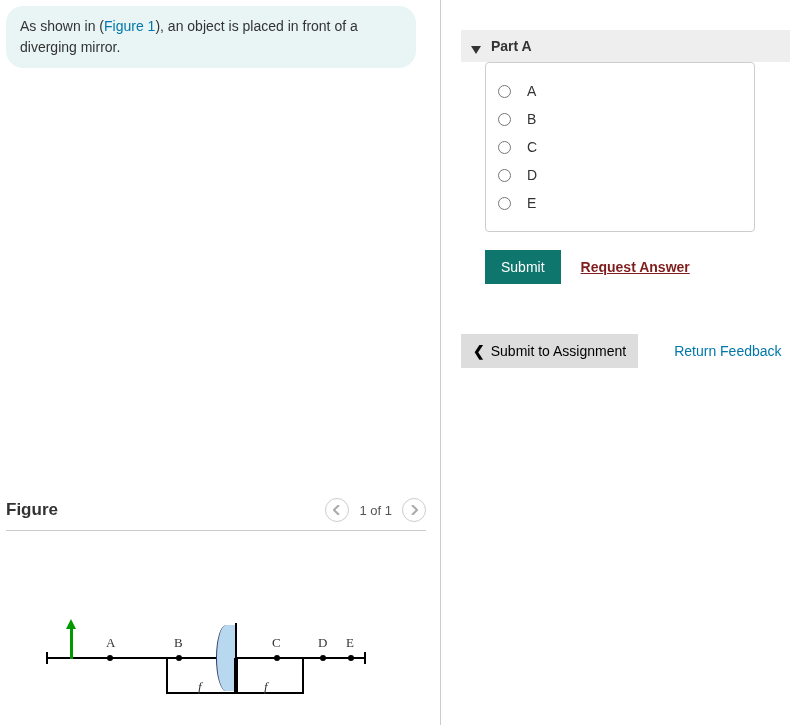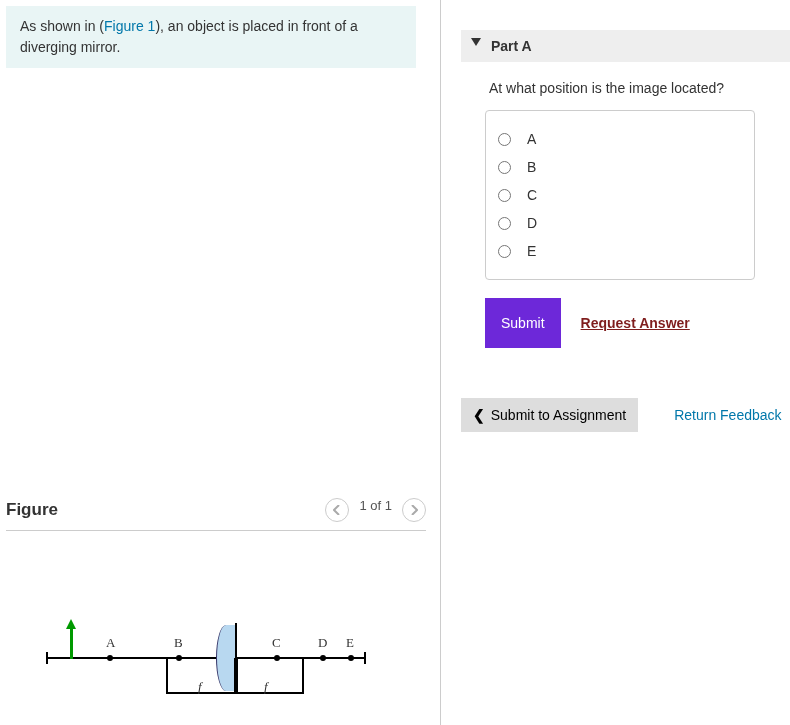--- a/index.html
+++ b/index.html
@@ -1,38 +1,38 @@
 <!DOCTYPE html>
 <html><head>
   <meta charset="utf-8">
   <style>
     * { box-sizing: border-box; margin: 0; padding: 0; }
     body { font-family: Arial, Helvetica, sans-serif; font-size: 14px; color: #333; width: 790px; background: #fff; }
     .container { display: flex; }
     .left-col { width: 440px; padding-right: 0; }
     .right-col { width: 350px; border-left: 1px solid #ccc; padding-left: 20px; padding-top: 30px; }
-    .prompt-box { background: #e9f5f5; padding: 10px 14px; color: #333; line-height: 1.5; margin: 6px 0 0 6px; width: 410px; }
+    .prompt-box { background: #e9f5f5; padding: 10px 14px; color: #333; line-height: 1.5; margin: 6px 0 0 6px; width: 410px; border-radius: 17px; }
     .prompt-box a { color: #0077aa; text-decoration: none; }
-    .part-header { background: #eee; padding: 8px 10px; display: flex; align-items: flex-start; font-weight: bold; }
+    .part-header { background: #eee; padding: 8px 10px; display: flex; align-items: flex-end; font-weight: bold; }
     .part-header .tri { width: 0; height: 0; border-left: 5px solid transparent; border-right: 5px solid transparent; border-top: 8px solid #333; margin-right: 10px; }
     .question-text { padding: 18px 10px 14px 28px; }
     .options-box { border: 1px solid #ccc; border-radius: 4px; margin: 0 10px 0 24px; padding: 14px 12px; width: 270px; }
     .option-row { display: flex; align-items: center; padding: 6px 0; }
     .option-row input { margin-right: 16px; }
     .action-row { margin: 18px 10px 0 24px; display: flex; align-items: center; }
-    .submit-btn { background: #6d28d9; color: #fff; border: none; padding: 17px 16px; font-size: 14px; cursor: pointer; }
+    .submit-btn { background: #0f766e; color: #fff; border: none; padding: 9px 16px; font-size: 14px; cursor: pointer; }
     .request-link { color: #7f1d1d; text-decoration: underline; margin-left: 20px; font-weight: bold; cursor: pointer; }
     .footer-row { margin: 50px 0 0 0; display: flex; align-items: center; }
     .return-btn { background: #ddd; border: none; padding: 9px 12px; font-size: 14px; cursor: pointer; display: flex; align-items: center; }
     .return-btn .chev { font-weight: bold; margin-right: 6px; }
     .feedback-link { color: #0077aa; margin-left: 36px; cursor: pointer; }
     .figure-section { margin: 430px 0 0 6px; }
     .figure-header { display: flex; align-items: center; justify-content: space-between; border-bottom: 1px solid #ccc; padding-bottom: 8px; width: 420px; }
     .figure-header h3 { font-size: 17px; font-weight: bold; text-align: center; }
-    .pager { display: flex; align-items: flex-start; }
+    .pager { display: flex; align-items: center; }
     .nav-circle { width: 24px; height: 24px; border: 1px solid #ccc; border-radius: 50%; display: flex; align-items: center; justify-content: center; color: #999; cursor: pointer; font-size: 12px; }
     .pager-text { margin: 0 10px; font-size: 13px; color: #555; }
     .figure-canvas { margin-top: 90px; position: relative; height: 120px; width: 380px; }
     .axis { position: absolute; top: 36px; left: 40px; width: 320px; height: 2px; background: #000; }
     .tick { position: absolute; top: 31px; width: 2px; height: 12px; background: #000; }
     .pt-label { position: absolute; top: 14px; font-family: 'Times New Roman', serif; font-size: 13px; }
     .dot { position: absolute; top: 34px; width: 6px; height: 6px; background: #000; border-radius: 50%; }
     .arrow-body { position: absolute; left: 64px; top: 4px; width: 3px; height: 34px; background: #090; }
     .arrow-head { position: absolute; left: 60px; top: -2px; width: 0; height: 0; border-left: 5px solid transparent; border-right: 5px solid transparent; border-bottom: 10px solid #090; }
     .f-bracket { position: absolute; top: 37px; border: 2px solid #000; border-top: none; height: 36px; }
@@ -99,21 +99,20 @@
         <div class="f-label" style="left:258px">f</div>
       </div>
     </div>
   </div>
 
   <div class="right-col">
     <div class="part-header">
       <div class="tri"></div>
       <span>Part A</span>
     </div>
-    <div class="question-text">At what position is the image located?</div>
 
     <div class="options-box">
       <label class="option-row">
         <input type="radio" name="ans" style="">
         <span>A</span>
       </label>
       <label class="option-row">
         <input type="radio" name="ans" style="">
         <span>B</span>
       </label>

